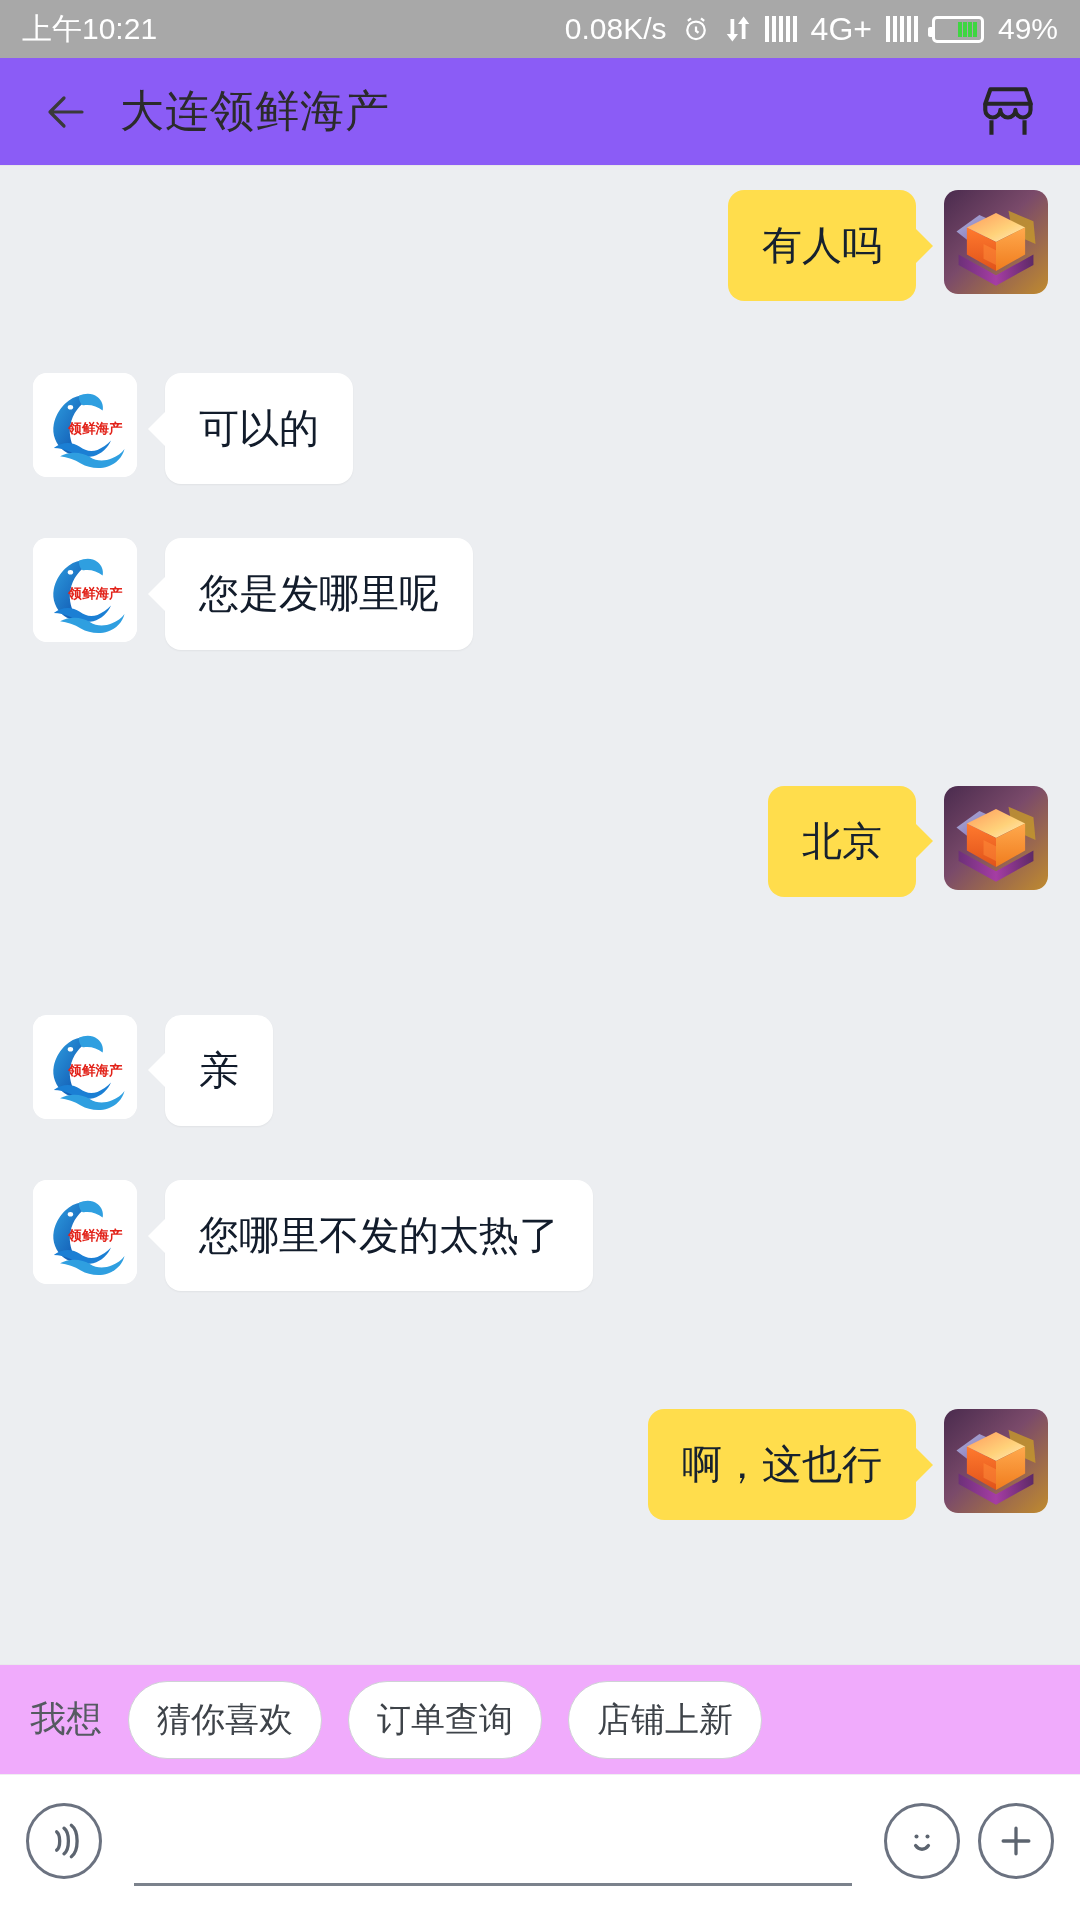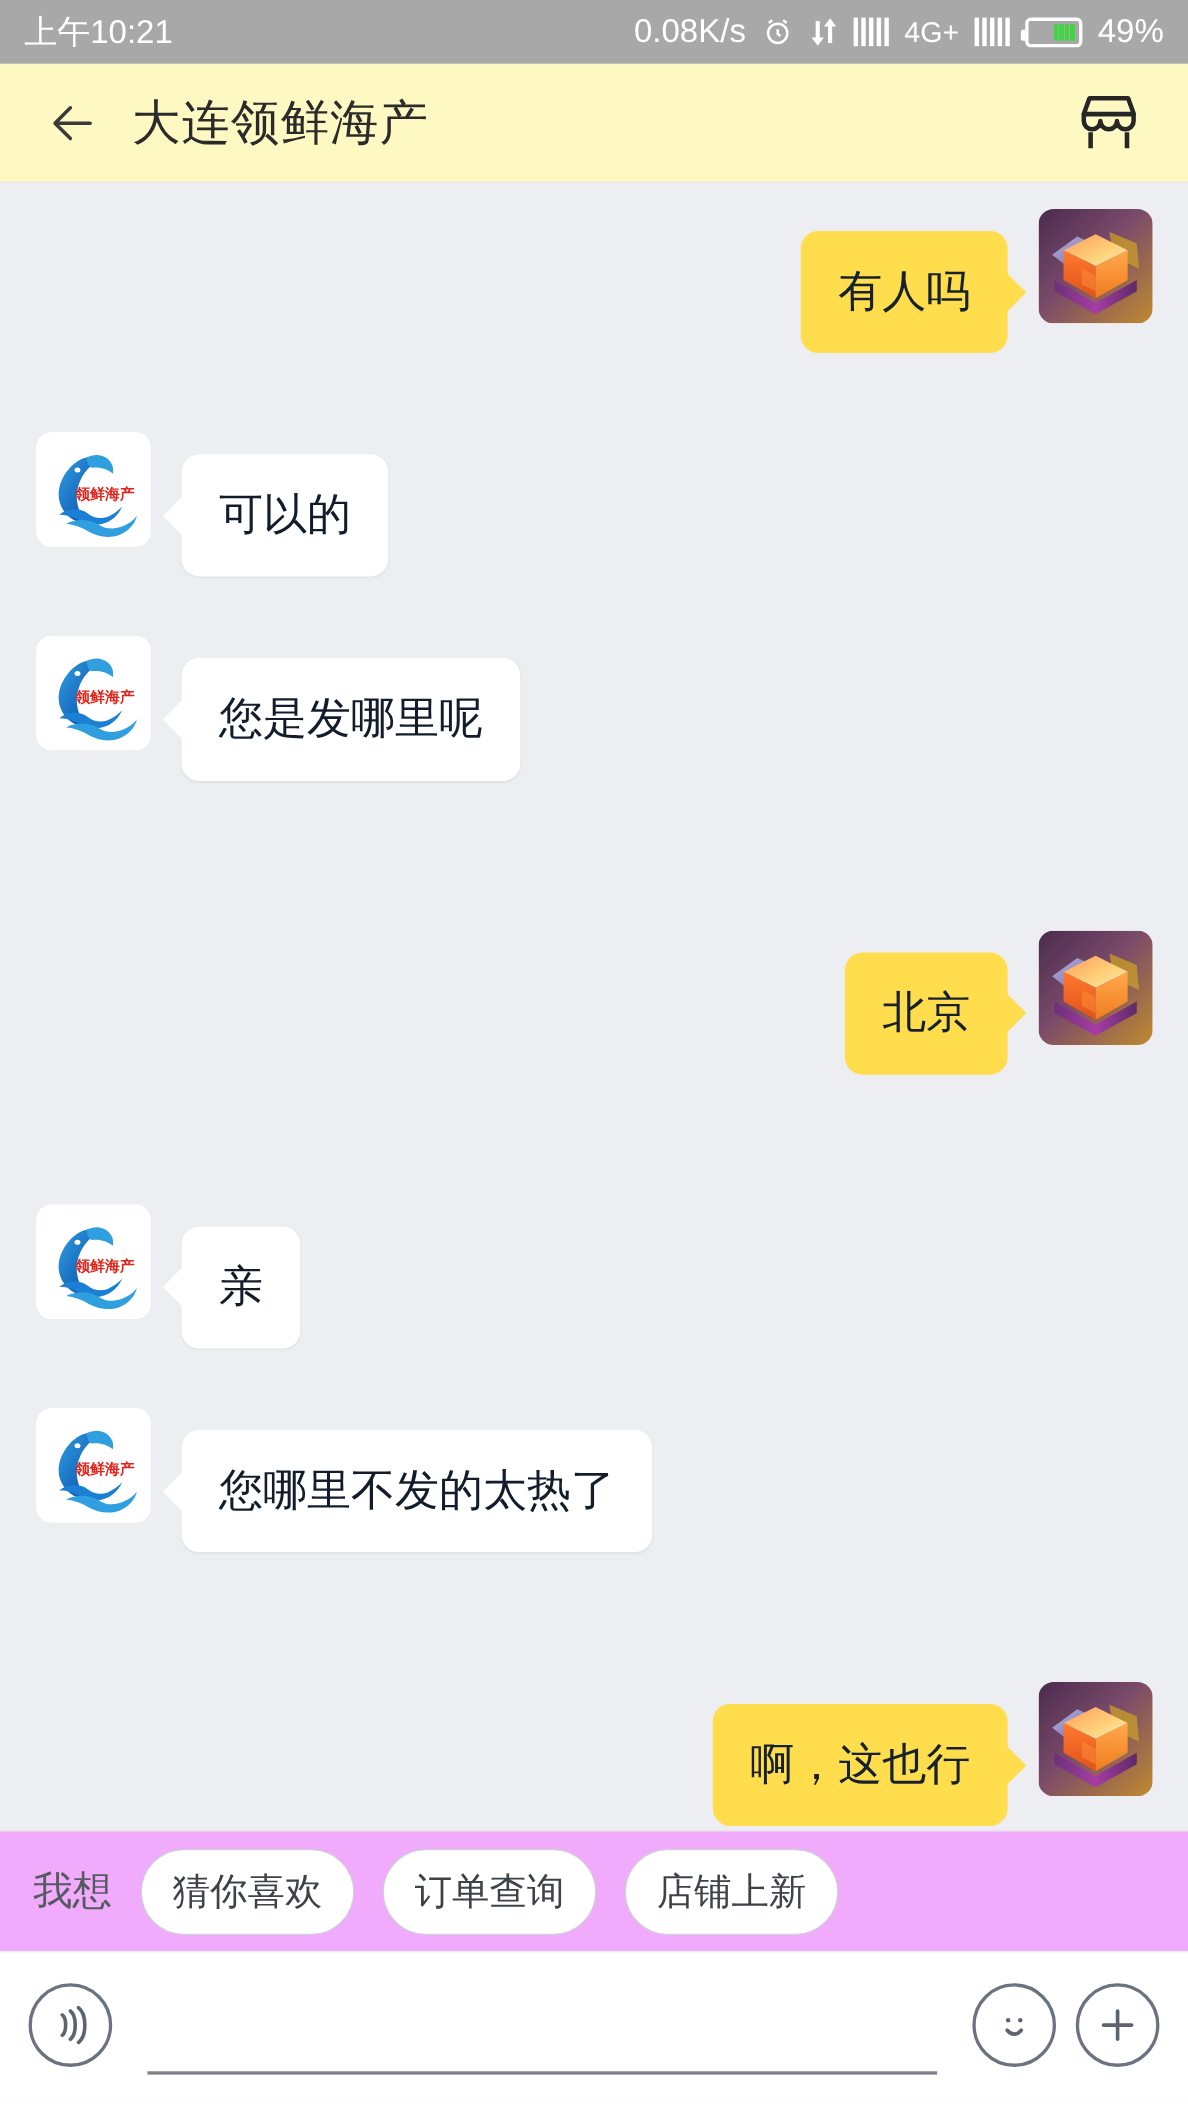--- a/index.html
+++ b/index.html
@@ -17,41 +17,41 @@
     background: #a8a8a8;
     display: flex; align-items: center;
     padding: 0 22px;
     color: #ffffff;
     font-size: 30px;
   }
   .sb-time { letter-spacing: 0px; font-size: 30px; }
   .sb-right { margin-left: auto; display: flex; align-items: center; gap: 14px; }
   .sb-speed { font-size: 30px; }
   .sb-icon { display: inline-flex; align-items: center; }
-  .sb-net { font-size: 26px; letter-spacing: 0px; }
+  .sb-net { font-size: 32px; letter-spacing: 0px; }
   .bars { display: inline-flex; align-items: flex-end; gap: 3px; height: 26px; }
   .bars i { display: block; width: 4px; height: 26px; background: #fff; }
   .battery {
     width: 52px; height: 27px; border: 3px solid #fff; border-radius: 5px;
     position: relative; display: flex; align-items: center; padding: 3px;
   }
   .battery::before {
     content: ""; position: absolute; left: -7px; top: 8px;
     width: 4px; height: 10px; background: #fff; border-radius: 2px 0 0 2px;
   }
   .battery .fill {
     margin-left: auto; height: 100%; width: 49%;
     background: repeating-linear-gradient(90deg,#3ed641 0 4px,#a8a8a8 4px 5px);
   }
   .sb-pct { font-size: 30px; }
 
   
   .header {
     height: 108px; flex: 0 0 108px;
-    background: #fef9c3;
+    background: #8b5cf6;
     display: flex; align-items: center;
     padding: 0 34px;
     border-bottom: 1px solid #e6e6e8;
   }
   .back-arrow { width: 64px; height: 64px; display: flex; align-items: center; justify-content: center; }
   .back-arrow svg { width: 48px; height: 48px; }
   .header-title {
     margin-left: 22px;
     font-size: 44px; color: #2b2b2b; letter-spacing: 1px;
   }
@@ -79,21 +79,20 @@
 
   .bubble {
     position: relative;
     max-width: 640px;
     border-radius: 16px;
     padding: 30px 34px;
     font-size: 40px;
     line-height: 1.28;
     color: #121c2b;
     word-break: break-all;
-    margin-top: 20px;
   }
   .bubble.shop { background: #ffffff; margin-left: 28px; box-shadow: 0 1px 2px rgba(0,0,0,.05); }
   .bubble.me { background: #ffdd4c; margin-right: 28px; color: #16212e; }
 
   .bubble.shop::before {
     content: ""; position: absolute; left: -17px; top: 50%; transform: translateY(-50%);
     border-top: 18px solid transparent; border-bottom: 18px solid transparent;
     border-right: 18px solid #ffffff;
   }
   .bubble.me::after {

